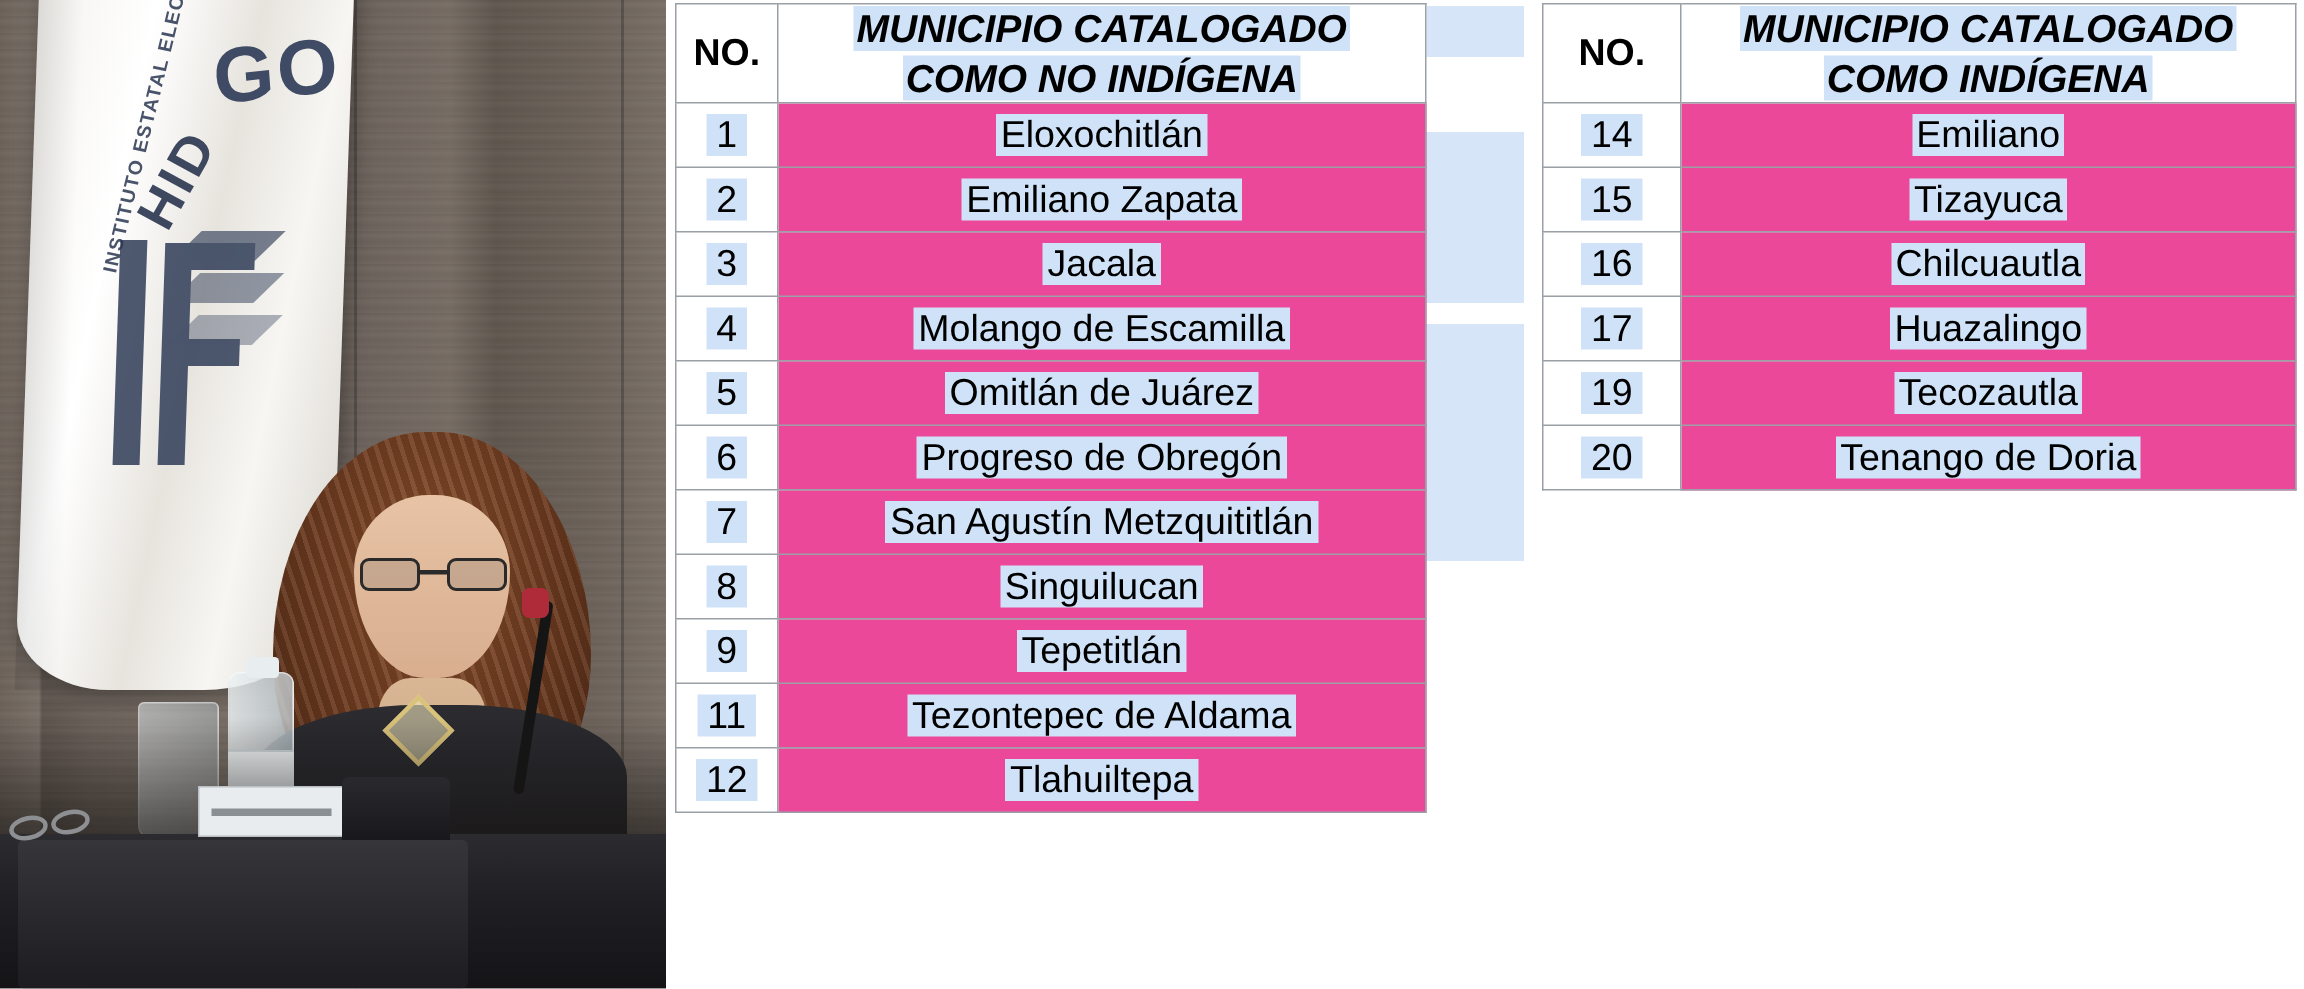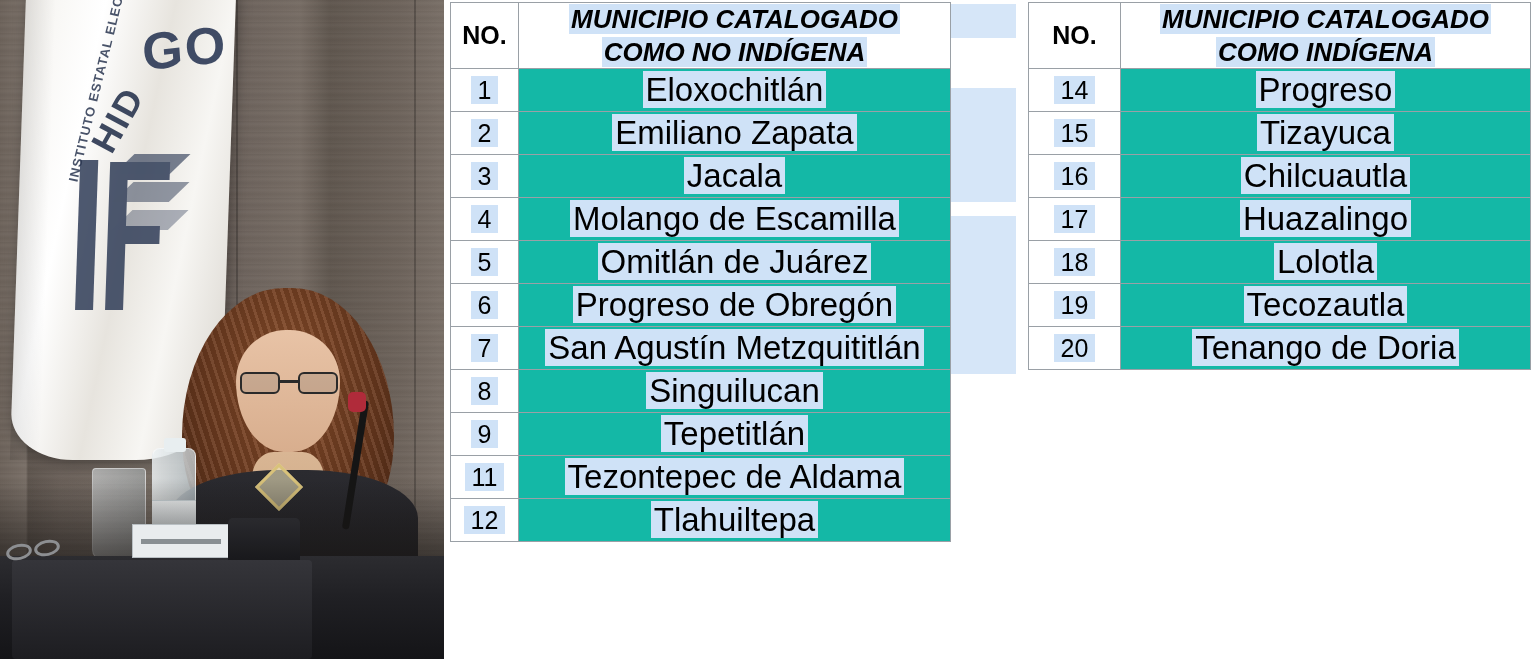--- a/index.html
+++ b/index.html
@@ -248,23 +248,23 @@
     background: #cfe2f7;
     padding: 0 2px;
   }
   td.num {
     font-size: 25px;
     height: 43px;
     background: #ffffff;
   }
   td.num .hl { background:#cfe2f7; padding: 0 7px; }
   td.name {
-    font-size: 33px;
+    font-size: 25px;
     height: 43px;
-    background: #14b8a6;
+    background: #ec4899;
   }
   td.name .hl { background:#cfe2f7; padding: 0 3px; }
 
   
   #tableLeft {
     position: absolute;
     left: 6px;
     top: 2px;
     width: 500px;
   }
@@ -423,39 +423,35 @@
           </th>
           <th class="hdr-title">
             <span class="hl">MUNICIPIO CATALOGADO</span><br>
             <span class="hl">COMO INDÍGENA</span>
           </th>
         </tr>
       </thead>
       <tbody>
         <tr>
             <td class="num"><span class="hl">14</span></td>
-            <td class="name"><span class="hl">Progreso</span></td>
+            <td class="name"><span class="hl">Emiliano</span></td>
           </tr>
         <tr>
             <td class="num"><span class="hl">15</span></td>
             <td class="name"><span class="hl">Tizayuca</span></td>
           </tr>
         <tr>
             <td class="num"><span class="hl">16</span></td>
             <td class="name"><span class="hl">Chilcuautla</span></td>
           </tr>
         <tr>
             <td class="num"><span class="hl">17</span></td>
             <td class="name"><span class="hl">Huazalingo</span></td>
           </tr>
         <tr>
-            <td class="num"><span class="hl">18</span></td>
-            <td class="name"><span class="hl">Lolotla</span></td>
-          </tr>
-        <tr>
             <td class="num"><span class="hl">19</span></td>
             <td class="name"><span class="hl">Tecozautla</span></td>
           </tr>
         <tr>
             <td class="num"><span class="hl">20</span></td>
             <td class="name"><span class="hl">Tenango de Doria</span></td>
           </tr>
       </tbody>
     </table>
 

